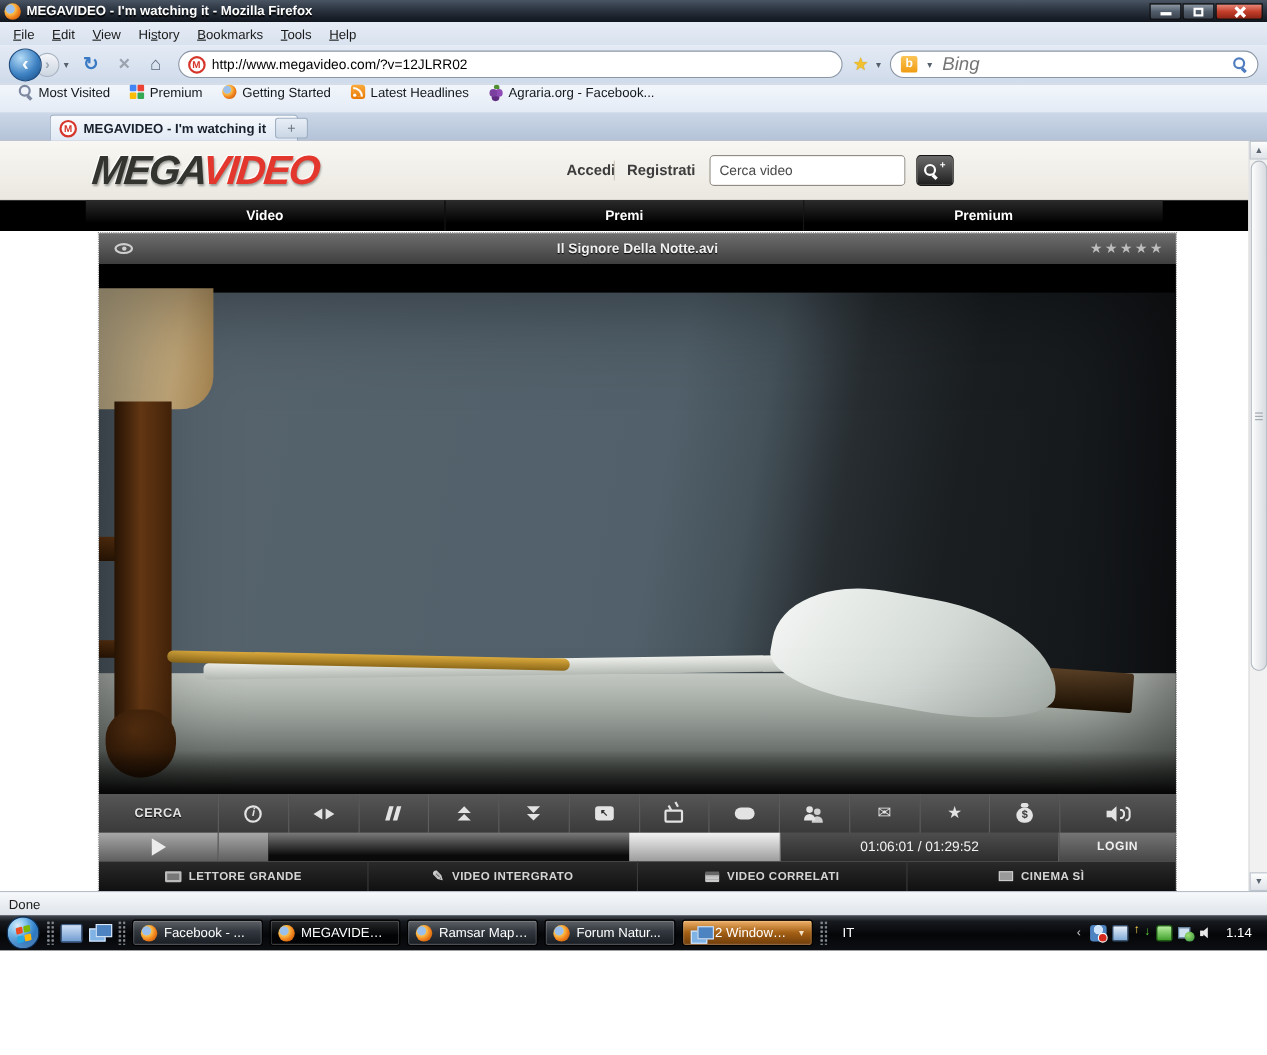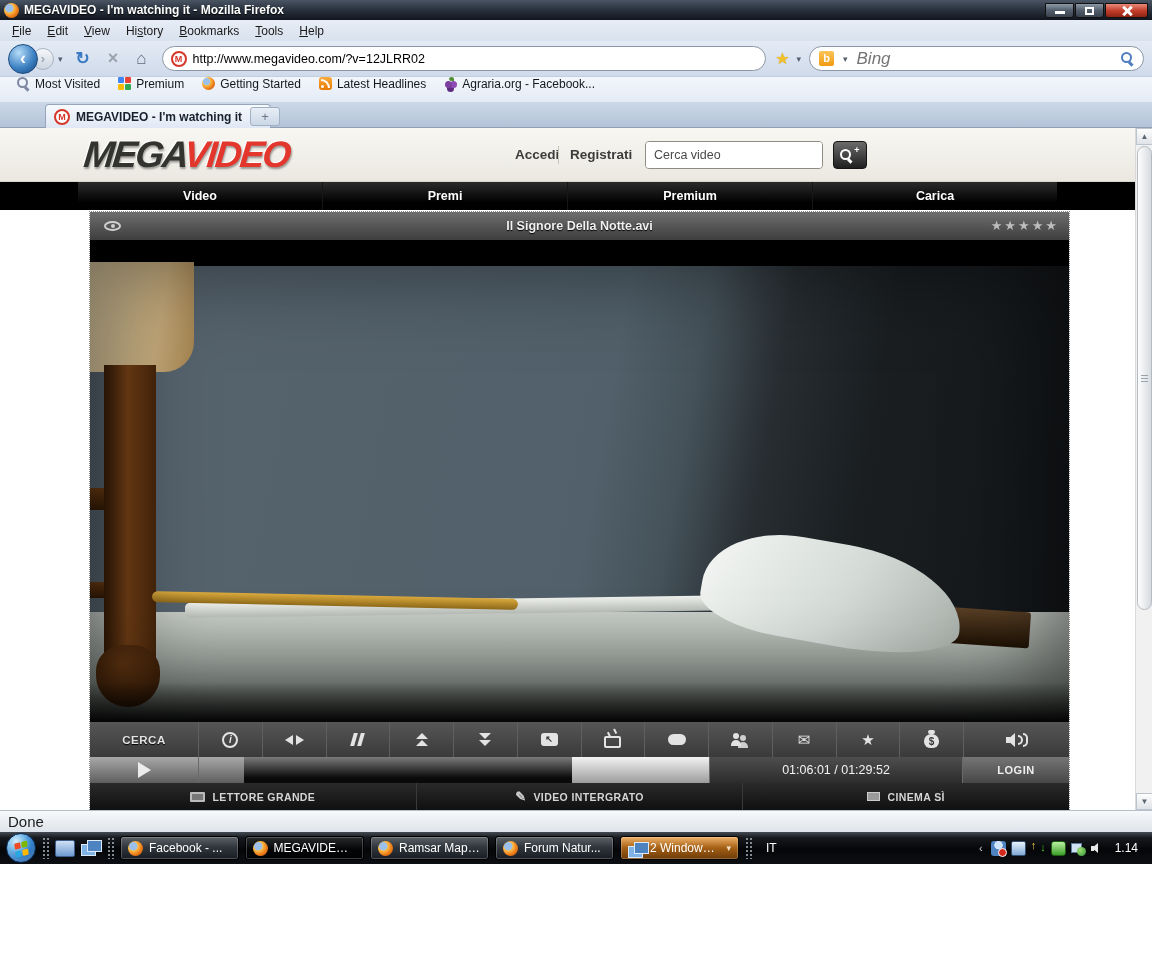--- a/index.html
+++ b/index.html
@@ -242,21 +242,21 @@
     border:1px solid #bcc4cd; color:#5b6570; font-size:8px; text-align:center; line-height:16px; }
   .sb-up { top:0; } .sb-down { bottom:0; }
   .sb-thumb { position:absolute; left:1px; top:18px; width:15px; height:464px;
     background:linear-gradient(to right,#fdfdfd,#d7dbe0); border:1px solid #b3bac2; border-radius:8px; }
   .sb-thumb::after { content:""; position:absolute; left:3px; top:50%; width:7px; height:1px;
     background:#9aa2ab; box-shadow:0 3px 0 #9aa2ab, 0 -3px 0 #9aa2ab; }
 
   
   .statusbar { position:absolute; left:0; top:810px; width:1152px; height:22px;
     background:linear-gradient(#f7f9fb,#dee4eb); border-top:1px solid #b6bfc9;
-    display:flex; align-items:center; padding-left:8px; font-size:15px; color:#1c1c1c; }
+    display:flex; align-items:center; padding-left:8px; font-size:12px; color:#1c1c1c; }
 
   
   .taskbar { position:absolute; left:0; top:832px; width:1152px; height:32px;
     background:linear-gradient(#454b54 0%,#16191e 18%,#050608 55%,#0c0f13 100%);
     display:flex; align-items:center; padding:0 6px; gap:6px; }
   .orb { width:30px; height:30px; border-radius:50%; flex:none; position:relative;
     background:radial-gradient(circle at 32% 26%, #d6ecfb 0%, #7fc0ec 28%, #2173c2 60%, #0a3e78 100%);
     border:1px solid #0a2c55; box-shadow:inset 0 -4px 6px rgba(255,255,255,.25); }
   .orbflag { position:absolute; left:8px; top:8px; width:14px; height:14px; display:grid;
     grid-template-columns:6px 6px; gap:1px; transform:rotate(-8deg) skewY(-6deg); }
@@ -403,21 +403,20 @@
         <span class="mag"></span>
           <span class="plus">+</span>
       </span>
     </div>
 
     <div class="mv-nav">
       <div class="mv-nav-in">
         <span class="mv-nav-item">Video</span>
         <span class="mv-nav-item">Premi</span>
         <span class="mv-nav-item">Premium</span>
-        <span class="mv-nav-item">Carica</span>
       </div>
     </div>
 
     <div class="flashwrap">
       <div class="vtitle">
         <span class="eye"></span>
         <span class="t">Il Signore Della Notte.avi</span>
         <span class="stars">★★★★★</span>
       </div>
 
@@ -505,20 +504,24 @@
       <div class="mv-footer">
         <span class="mv-foot-item">
             <span class="fi-screen"></span>
             <span>LETTORE GRANDE</span>
           </span>
         <span class="mv-foot-item">
             <span class="fi-pencil"></span>
             <span>VIDEO INTERGRATO</span>
           </span>
         <span class="mv-foot-item">
+            <span class="fi-clapper"></span>
+            <span>VIDEO CORRELATI</span>
+          </span>
+        <span class="mv-foot-item">
             <span class="fi-square"></span>
             <span>CINEMA SÌ</span>
           </span>
       </div>
     </div>
   </div>
 
   <div class="vscroll">
     <span class="sb-btn sb-up">▲</span>
     <span class="sb-thumb"></span>

